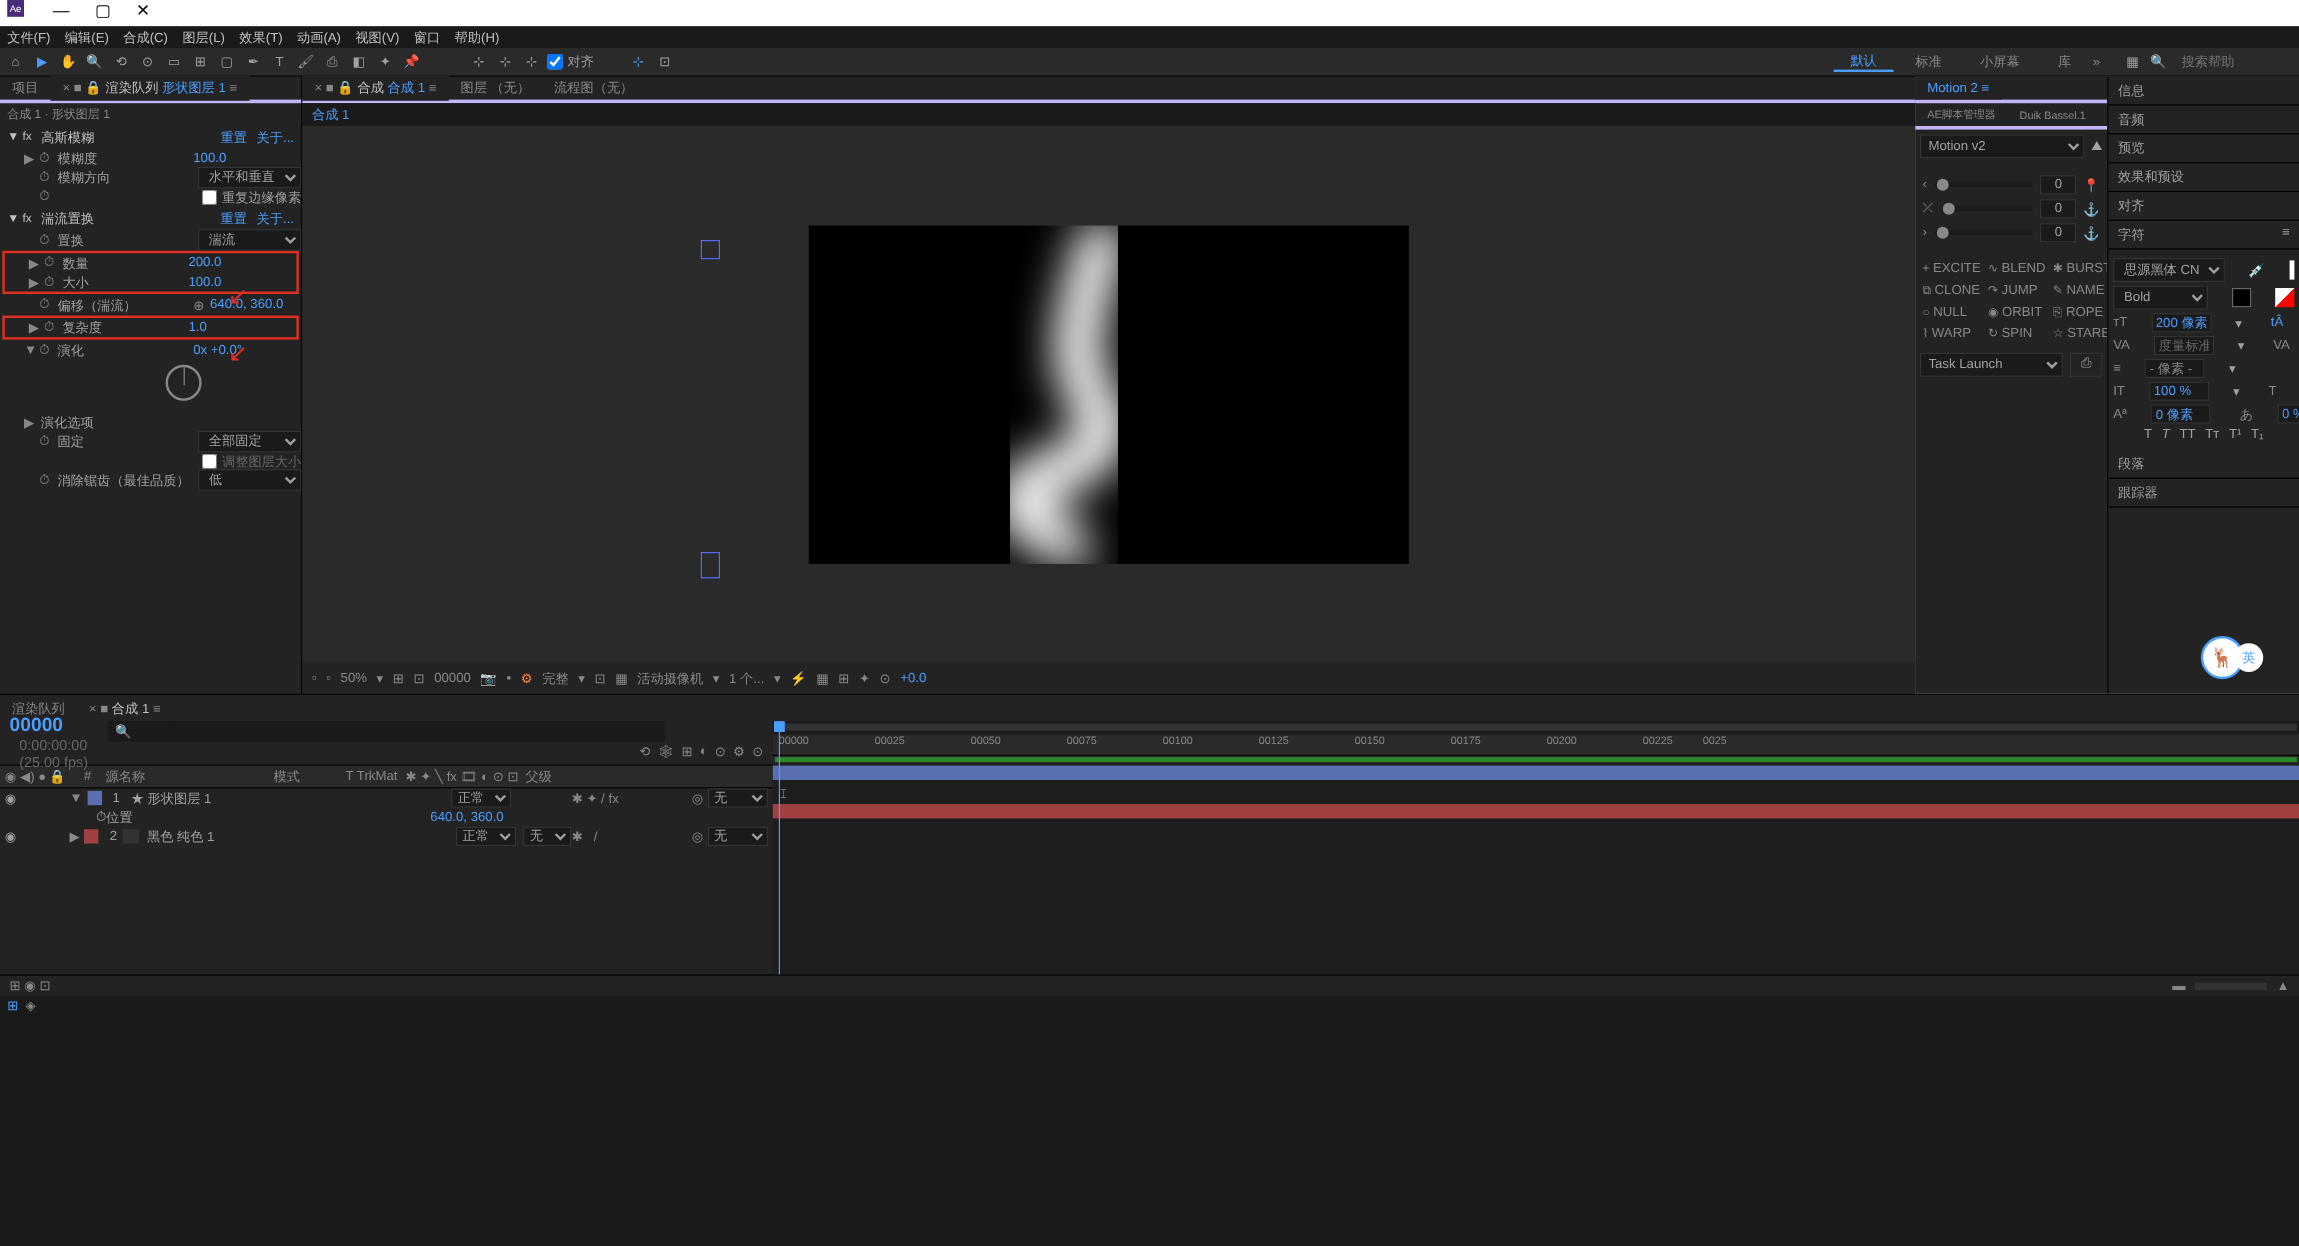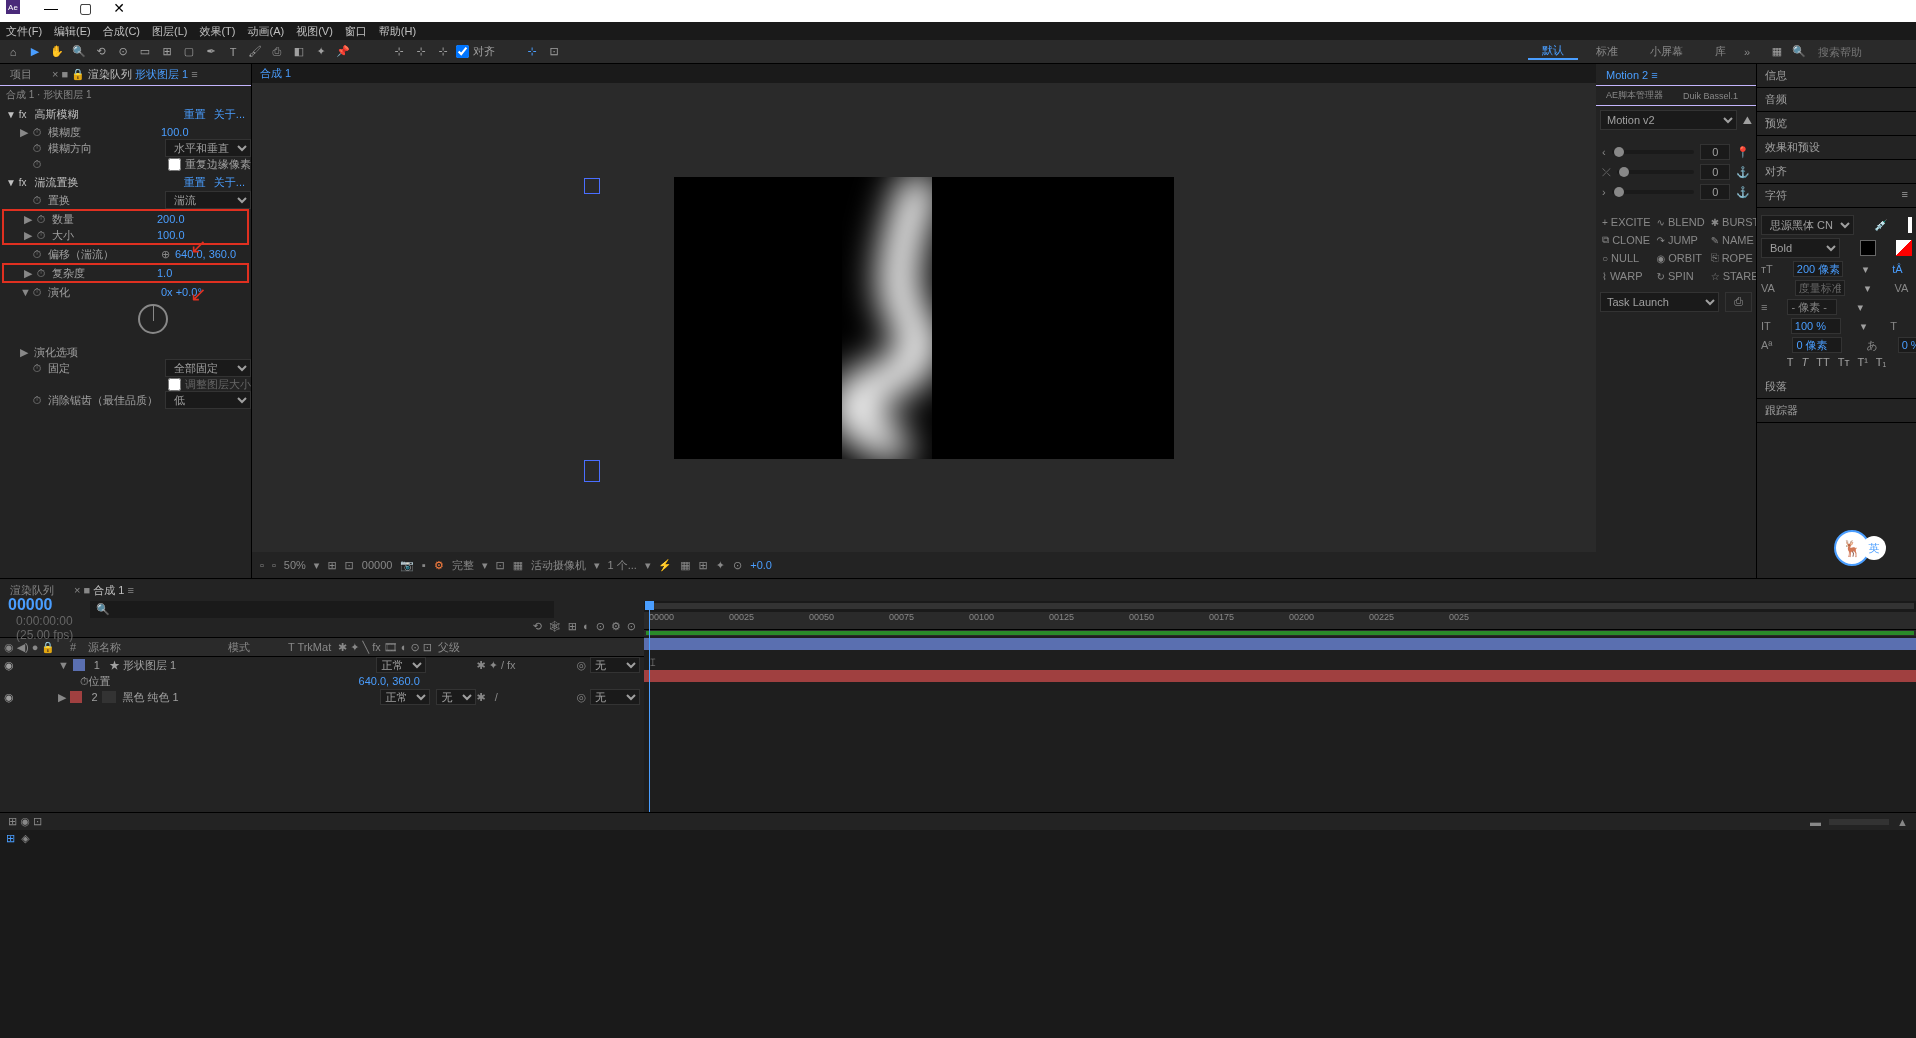--- a/index.html
+++ b/index.html
@@ -18,21 +18,21 @@
 
 .toolbar { height: 24px; background: #2a2a2a; display: flex; align-items: center; padding: 0 4px; gap: 4px; border-bottom: 1px solid #000; }
 .toolbar .tool-icon { width: 18px; height: 18px; display: flex; align-items: center; justify-content: center; cursor: pointer; color: #a0a0a0; }
 .toolbar .spacer { flex: 1; }
 .toolbar .workspace-tab { padding: 0 14px; color: #888; cursor: pointer; }
 .toolbar .workspace-tab.active { color: #4a9eff; border-bottom: 2px solid #4a9eff; }
 .toolbar .search-box { background: #2a2a2a; border: none; color: #888; padding: 2px 6px; width: 100px; }
 
 
 .main { display: flex; height: 514px; }
-.panel-tabs { height: 22px; display: flex; align-items: center; border-bottom: 1px solid #c4b5fd; }
+.panel-tabs { height: 22px; display: flex; align-items: center; border-bottom: 3px solid #c4b5fd; }
 .panel-tab { padding: 3px 10px; color: #888; cursor: pointer; }
 .panel-tab.active { color: #c0c0c0; background: #232323; }
 
 
 .left-panel { width: 252px; background: #232323; border-right: 1px solid #000; display: flex; flex-direction: column; }
 .effects-list { flex: 1; overflow: hidden; }
 .effect-header { display: flex; align-items: center; height: 20px; padding: 0 6px; color: #c0c0c0; }
 .effect-header .fx-icon { color: #c0c0c0; margin-right: 4px; font-size: 10px; }
 .effect-header .reset-link { color: #4a9eff; margin-left: auto; margin-right: 8px; cursor: pointer; }
 .effect-header .about-link { color: #4a9eff; cursor: pointer; }
@@ -278,20 +278,28 @@
       <div class="prop-row">
         <span class="twirl"></span>
           <span class="stopwatch">⏱</span>
         <span class="prop-name">消除锯齿（最佳品质）</span>
         <select class="prop-dropdown"><option>低</option></select>
       </div>
     </div>
   </div>
 
   <div class="center-panel">
+    <div class="panel-tabs">
+      <div class="panel-tab active">
+        <span style="color:#888">× ■ </span><span style="color:#4a9eff">🔒 </span>
+        <span>合成 </span><span style="color:#4a9eff">合成 1</span><span style="color:#888"> ≡</span>
+      </div>
+      <div class="panel-tab">图层  （无）</div>
+      <div class="panel-tab">流程图（无）</div>
+    </div>
     <div style="padding:2px 8px;color:#4a9eff;background:#1a1a1a">合成 1</div>
     <div class="comp-viewer">
       <div class="layer-handle" style="top:95px;left:332px"></div>
       <div class="comp-canvas">
         <svg width="500" height="282" viewBox="0 0 500 282">
           <defs>
             <filter id="blur">
                 <feGaussianBlur stdDeviation="18"></feGaussianBlur>
               </filter>
           </defs>
@@ -566,21 +574,21 @@
         <span class="ruler-tick" style="left:5px">00000</span>
         <span class="ruler-tick" style="left:85px">00025</span>
         <span class="ruler-tick" style="left:165px">00050</span>
         <span class="ruler-tick" style="left:245px">00075</span>
         <span class="ruler-tick" style="left:325px">00100</span>
         <span class="ruler-tick" style="left:405px">00125</span>
         <span class="ruler-tick" style="left:485px">00150</span>
         <span class="ruler-tick" style="left:565px">00175</span>
         <span class="ruler-tick" style="left:645px">00200</span>
         <span class="ruler-tick" style="left:725px">00225</span>
-        <span class="ruler-tick" style="left:805px">0025</span>
+        <span class="ruler-tick" style="left:775px">0025</span>
       </div>
       <div style="height:6px;background:#2a2a2a;position:relative">
         <div style="position:absolute;left:2px;right:2px;top:1px;height:4px;background:linear-gradient(to right,#2a8a2a,#2a8a2a)"></div>
       </div>
       <div class="layer-bar">
           <div class="bar" style="background:#5a6fb0"></div>
         </div>
       <div class="layer-bar">
           <div style="position:absolute;left:5px;top:4px;color:#888">𝙸</div>
         </div>

